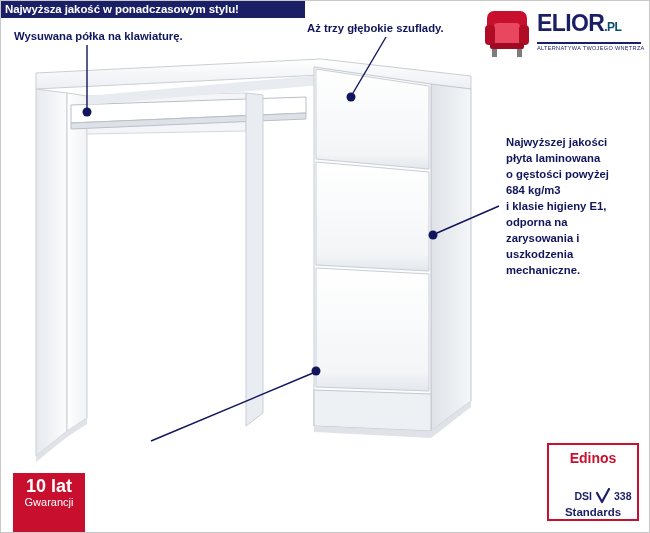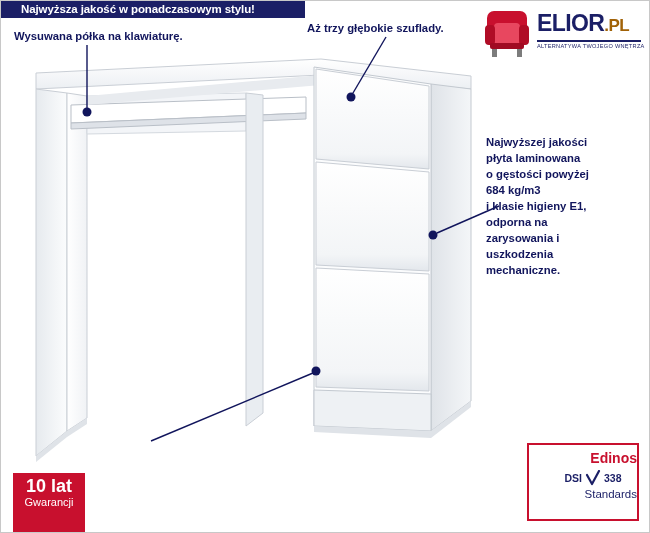--- a/index.html
+++ b/index.html
@@ -25,21 +25,21 @@
     position: absolute;
     left: 0;
     top: 0;
     width: 304px;
     height: 17px;
     background: #1b1f66;
     color: #ffffff;
     font-size: 11.5px;
     font-weight: bold;
     line-height: 17px;
-    padding-left: 20px;
+    padding-left: 4px;
     box-sizing: border-box;
     white-space: nowrap;
     letter-spacing: -0.1px;
   }
 
   
   .logo-block {
     position: absolute;
     right: 8px;
     top: 6px;
@@ -60,22 +60,22 @@
     width: 104px;
   }
   .logo-elior {
     font-size: 23px;
     font-weight: bold;
     color: #1b1f66;
     letter-spacing: -0.6px;
     line-height: 25px;
   }
   .logo-elior .dotpl {
-    color: #a16207;
-    font-size: 17px;
+    color: #0c4a6e;
+    font-size: 12px;
   }
   .logo-sub {
     font-size: 5.6px;
     color: #1b1f66;
     letter-spacing: 0.3px;
     margin-top: 1px;
     white-space: nowrap;
   }
   .logo-underline {
     width: 100%;
@@ -88,21 +88,21 @@
   .callout {
     position: absolute;
     color: #11155c;
     font-size: 11.3px;
     font-weight: bold;
     line-height: 14.5px;
     white-space: pre-line;
   }
   #callout-keyboard { left: 13px;  top: 28px; }
   #callout-drawers  { left: 306px; top: 20px; }
-  #callout-board    { left: 485px; top: 133px; line-height: 16px; }
+  #callout-board    { left: 505px; top: 133px; line-height: 16px; }
   #callout-pcv      { left: 115px; top: 446px; line-height: 15.5px; }
 
   
   #scene {
     position: absolute;
     left: 0;
     top: 0;
     width: 650px;
     height: 533px;
   }
@@ -129,54 +129,54 @@
     font-size: 11px;
     font-weight: normal;
     line-height: 13px;
   }
 
   
   .edinos-badge {
     position: absolute;
     right: 10px;
     top: 442px;
-    width: 112px;
+    width: 92px;
     height: 78px;
     border: 2px solid #c8102e;
     box-sizing: border-box;
-    text-align: right;
+    text-align: center;
     background: #ffffff;
   }
   .edinos-name {
     font-size: 14px;
     font-weight: bold;
     color: #c8102e;
     margin-top: 5px;
     line-height: 16px;
   }
   .edinos-dsi-row {
     display: flex;
     align-items: center;
     justify-content: center;
     gap: 3px;
-    margin-top: 4px;
+    margin-top: 22px;
     padding-left: 20px;
   }
   .edinos-dsi, .edinos-num {
     font-size: 10.5px;
     font-weight: bold;
     color: #1b1f66;
   }
   .edinos-check {
     width: 16px;
     height: 16px;
   }
   .edinos-standards {
     font-size: 11.5px;
-    font-weight: normal;
+    font-weight: bold;
     color: #1b1f66;
     margin-top: 2px;
     line-height: 13px;
   }
 </style>
 </head>
 <body>
 
 <div id="page">
 

